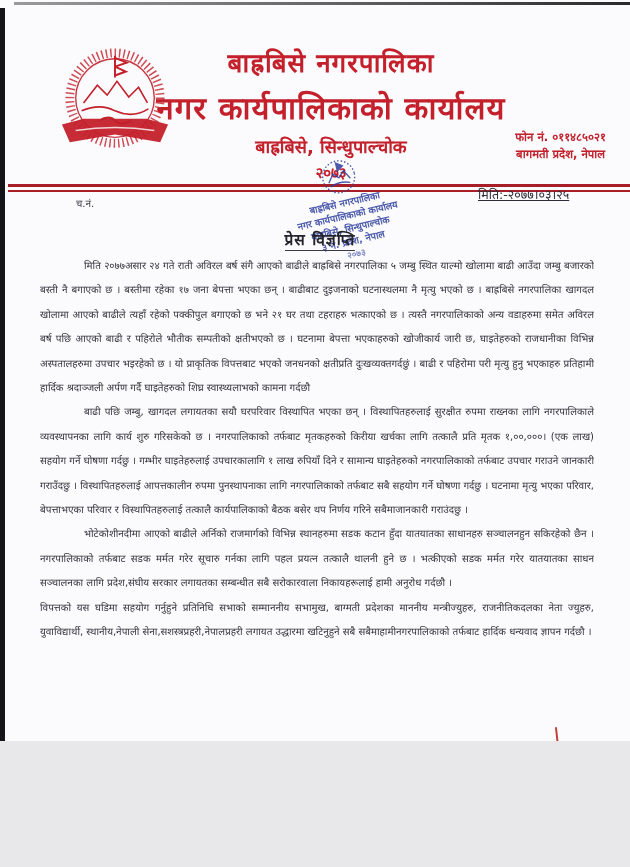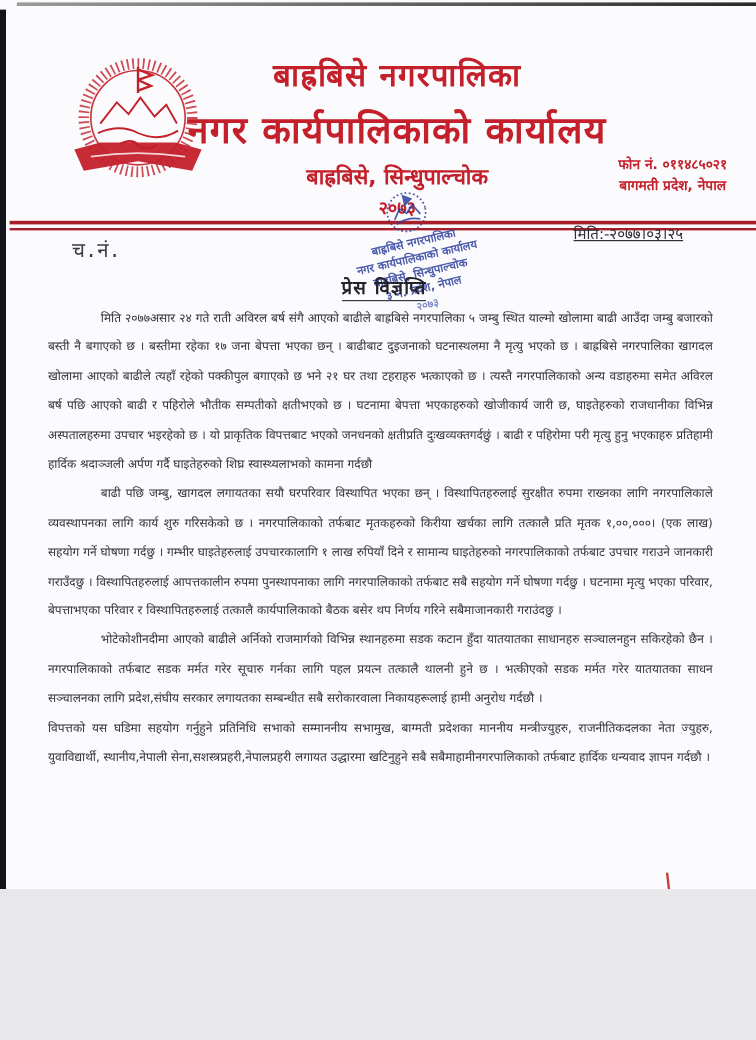--- a/index.html
+++ b/index.html
@@ -22,21 +22,21 @@
   .lh-line1 { font-size:26px; font-weight:bold; color:#c3202b; letter-spacing:1px; }
   .lh-line2 { font-size:31px; font-weight:bold; color:#c3202b; margin-top:6px; letter-spacing:1px; }
   .lh-line3 { font-size:18px; font-weight:bold; color:#c3202b; margin-top:6px; }
   .lh-year  { font-size:15px; font-weight:bold; color:#c3202b; margin-top:4px; }
   .contact { position:absolute; top:129px; right:24px; text-align:center;
     color:#c3202b; font-size:11.5px; font-weight:bold; line-height:17px;margin-left:28px; }
 
   .rule { position:absolute; top:184px; left:8px; right:0; height:3px;
     border-top:3px solid #a81e28; border-bottom:2px solid #a81e28; }
 
-  .ref-no { position:absolute; top:196px; left:60px; font-size:17px; color:#3a3a44;font-family:Liberation Mono, monospace; }
+  .ref-no { position:absolute; top:196px; left:76px; font-size:10px; color:#3a3a44; }
   .letter-date { position:absolute; top:186px; left:478px; font-size:12.5px; color:#2e2e38;text-decoration:underline; }
 
   
   .stamp { position:absolute; top:156px; left:256px; width:180px;
     transform:rotate(-13deg); text-align:center; color:#2e3f9e; opacity:.85; }
   .stamp-emblem { display:block; margin:0 auto; }
   .stamp-line { font-size:9.5px; font-weight:bold; line-height:13px; white-space:nowrap; }
   .stamp-year { font-size:9px; font-weight:bold; opacity:.7; }
 
   .press-title { position:absolute; top:228px; left:0; width:640px; text-align:center; }

